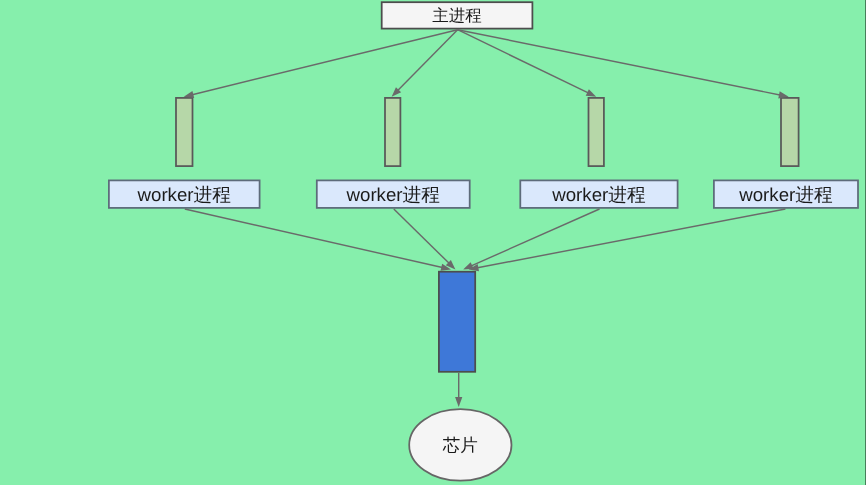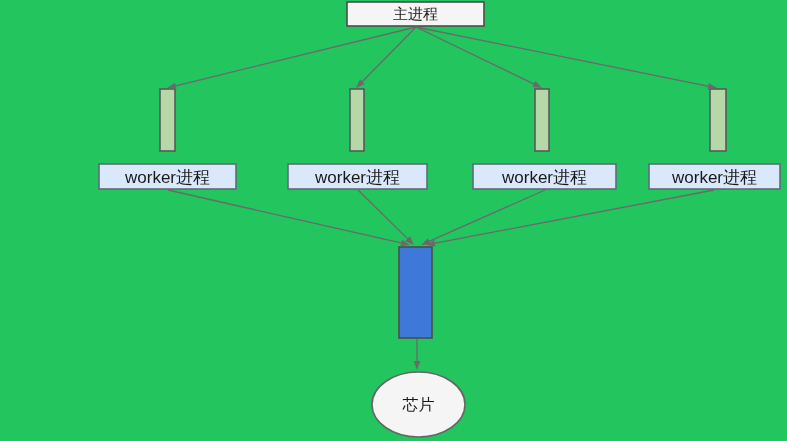--- a/index.html
+++ b/index.html
@@ -4,21 +4,21 @@
 <style>
   html, body {
     margin: 0;
     padding: 0;
     background: #000000;
   }
   #stage {
     position: relative;
     width: 787px;
     height: 441px;
-    background: #22c55e;
+    background: #86efac;
     overflow: hidden;
     font-family: "Liberation Sans", "DejaVu Sans", sans-serif;
   }
   #diagram-svg {
     display: block;
     width: 787px;
     height: 441px;
   }
   #diagram-svg text {
     font-family: "Liberation Sans", "DejaVu Sans", sans-serif;

